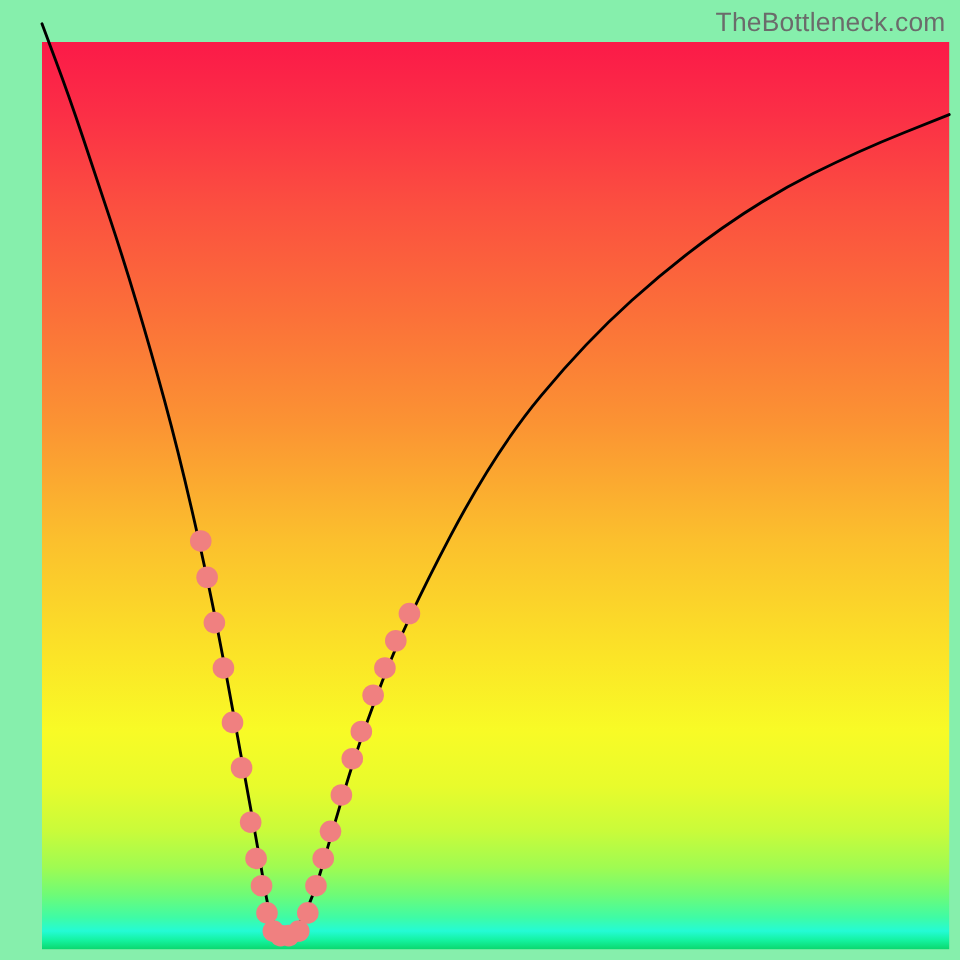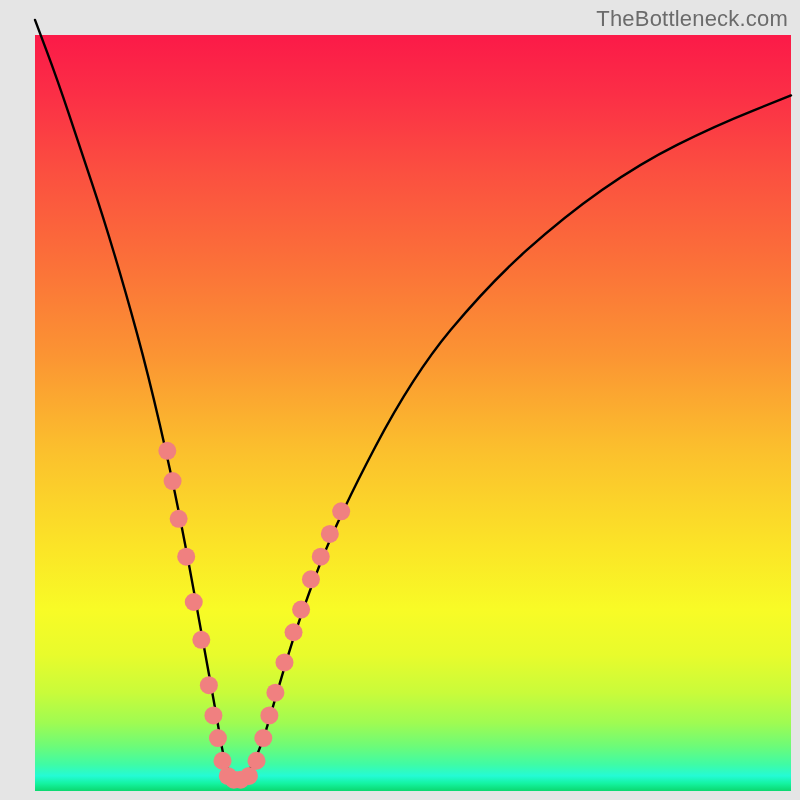--- a/index.html
+++ b/index.html
@@ -10,21 +10,21 @@
     overflow: hidden;
     background: #000;
     font-family: Arial, Helvetica, sans-serif;
   }
   .frame {
     position: absolute;
     left: 0;
     top: 0;
     width: 800px;
     height: 800px;
-    background: #e5e5e5;
+    background: #86efac;
   }
   .plot {
     position: absolute;
     left: 35px;
     top: 35px;
     width: 756px;
     height: 756px;
     
     background: linear-gradient(to bottom,
       #fb1a48 0%,

